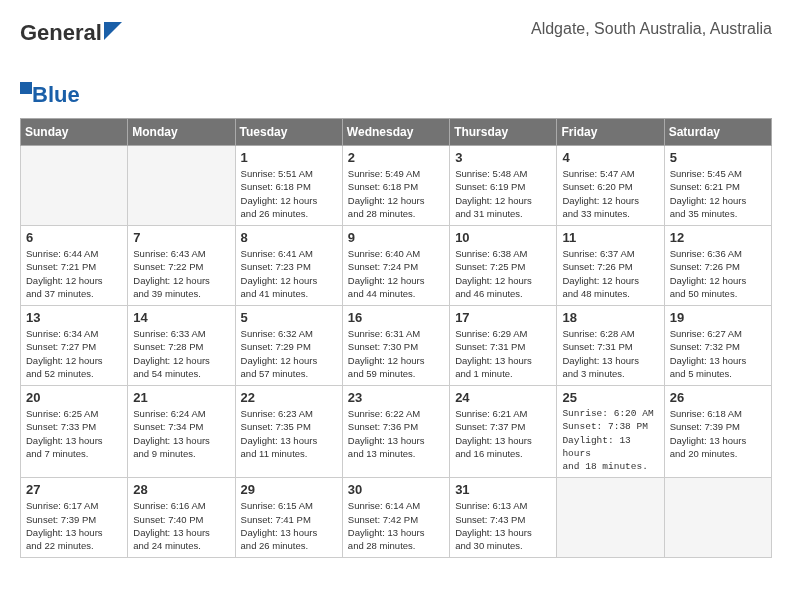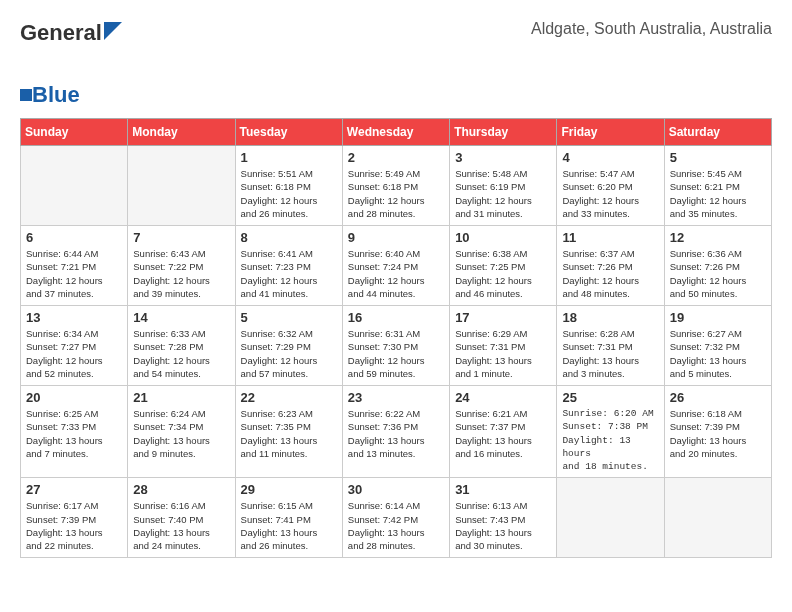--- a/index.html
+++ b/index.html
@@ -37,21 +37,21 @@
     .location-title {
       font-size: 16px;
       color: #555;
     }
     table {
       width: 100%;
       border-collapse: collapse;
       table-layout: fixed;
     }
     th {
-      background: #ef4444;
+      background: #737373;
       color: #fff;
       font-size: 12px;
       font-weight: bold;
       padding: 6px 4px;
       text-align: left;
       border: 1px solid #aaa;
     }
     td {
       border: 1px solid #ccc;
       vertical-align: top;
@@ -82,21 +82,21 @@
 <div class="header">
   <div class="logo">
     <div class="logo-line">
       <span style="font-size:22px;font-weight:bold;color:#333;">General</span>
       <div style="display:inline-block;margin-left:2px;">
         <svg width="18" height="18" viewBox="0 0 18 18">
           <polygon points="0,0 18,0 0,18" fill="#1a5fa8"></polygon>
         </svg>
       </div>
     </div>
-    <div style="display:flex;align-items:center;">
+    <div style="display:flex;align-items:flex-start;">
       <div style="width:12px;height:12px;background:#1a5fa8;margin-right:0;"></div>
       <span style="font-size:22px;font-weight:bold;color:#1a5fa8;margin-left:0;">Blue</span>
     </div>
   </div>
   <div class="title-block">
     <div class="location-title">Aldgate, South Australia, Australia</div>
   </div>
 </div>
 
 <table>

